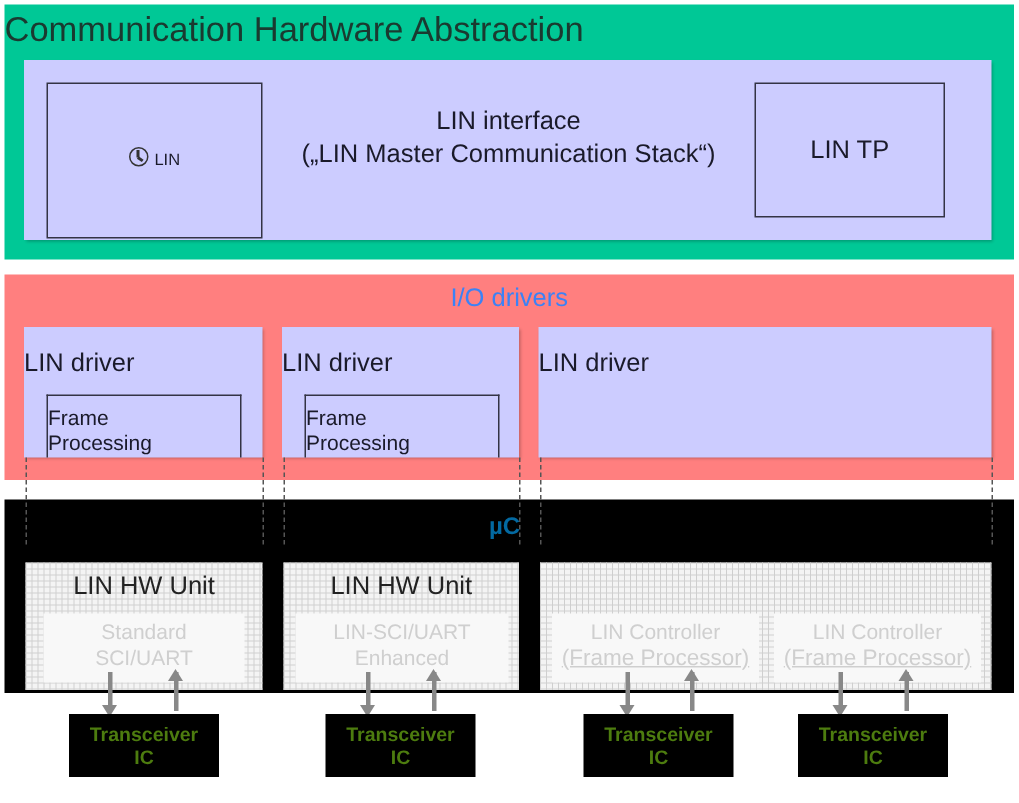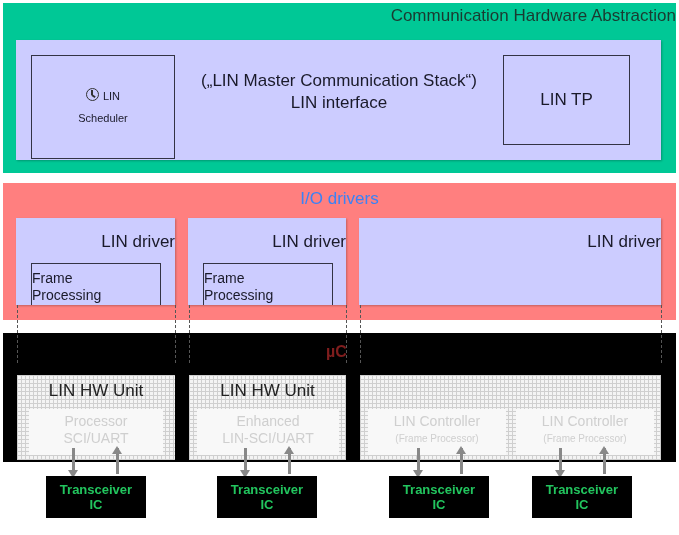--- a/index.html
+++ b/index.html
@@ -3,88 +3,87 @@
 <meta charset="utf-8">
 <style>
   html, body { margin:0; padding:0; background:#ffffff; }
   body { width:679px; height:535px; position:relative; overflow:hidden;
          font-family:"Liberation Sans", sans-serif; color:#1a1a2a; }
   .abs { position:absolute; box-sizing:border-box; }
   .center { display:flex; flex-direction:column; align-items:center; justify-content:center; text-align:center; }
 
   
   #cha { left:3px; top:3px; width:673px; height:170px; background:#00c896; }
-  #cha-title { left:3px; top:6px; width:673px; font-size:17px; color:#1a3a30; text-align:right; }
+  #cha-title { left:3px; top:6px; width:673px; font-size:23px; color:#1a3a30; text-align:left; }
   #lin-if { left:16px; top:40px; width:645px; height:120px; background:#ccccff; box-shadow:1px 1px 2px rgba(0,0,0,0.25); }
   .inner-box { border:1.5px solid #333344; background:#ccccff; }
   #sched { left:31px; top:55px; width:144px; height:104px; font-size:11px; line-height:22px; }
   #lintp { left:503px; top:55px; width:127px; height:90px; font-size:17px; }
   #lin-if-label { left:175px; top:70px; width:328px; font-size:17px; line-height:22px; }
   .clock { display:inline-block; width:13px; height:13px; border:1.5px solid #333; border-radius:50%; position:relative; vertical-align:-1px; margin-right:4px; box-sizing:border-box; }
   .clock::before { content:""; position:absolute; left:4.5px; top:1px; width:1.5px; height:5px; background:#333; }
   .clock::after { content:""; position:absolute; left:5px; top:5px; width:4px; height:1.5px; background:#333; transform:rotate(35deg); transform-origin:left center; }
 
   
   #io { left:3px; top:183px; width:673px; height:137px; background:#ff7f7f; }
   #io-title { left:3px; top:189px; width:673px; font-size:17px; color:#3b82f6; text-align:center; }
   .drv { background:#ccccff; top:218px; height:87px; box-shadow:1px 1px 2px rgba(0,0,0,0.25); }
   #drv1 { left:16px; width:159px; }
   #drv2 { left:188px; width:158px; }
   #drv3 { left:359px; width:302px; }
-  .drv-label { position:absolute; left:0; right:0; top:14px; text-align:right; font-size:17px; }
+  .drv-label { position:absolute; left:0; right:0; top:14px; text-align:left; font-size:17px; }
   .fp { position:absolute; top:45px; height:42px; border:1.5px solid #333344; border-bottom:none; font-size:14px; line-height:17px; text-align:left; padding-top:6px; box-sizing:border-box; overflow:hidden; }
   #drv1 .fp { left:15px; width:130px; }
   #drv2 .fp { left:15px; width:130px; }
 
   
   .dash { position:absolute; width:0; border-left:1px dashed #555; top:305px; height:58px; }
 
   
   #uc { left:3px; top:333px; width:673px; height:129px; background:#000; }
-  #uc-label { left:326px; top:343px; font-size:16px; font-weight:bold; color:#7f1d1d; }
+  #uc-label { left:326px; top:343px; font-size:16px; font-weight:bold; color:#0369a1; }
   .hw { top:375px; height:85px;
         background-color:#f4f4f4;
         background-image:linear-gradient(#cfcfcf 1px, transparent 1px), linear-gradient(90deg, #cfcfcf 1px, transparent 1px);
         background-size:4px 4px; }
   #hw1 { left:17px; width:158px; }
   #hw2 { left:189px; width:157px; }
   #hw3 { left:360px; width:301px; }
   .hw-label { position:absolute; left:0; right:0; top:6px; text-align:center; font-size:17px; color:#222; }
   .hw-sub { position:absolute; top:34px; height:46px; background:#f8f8f8; color:#cfcfcf; font-size:14px; line-height:17px; text-align:center; padding-top:4px; box-sizing:border-box; }
   #hw1 .hw-sub { left:12px; width:134px; }
   #hw2 .hw-sub { left:8px; width:142px; }
   #hw3 .hw-sub.a { left:8px; width:138px; }
   #hw3 .hw-sub.b { left:156px; width:138px; }
-  .hw-sub .small { font-size:10px; }
+  .hw-sub .small { font-size:15px;text-decoration:underline; }
 
   
   .arrow { position:absolute; width:3px; background:#888; top:448px; height:26px; }
   .arrow.down::after { content:""; position:absolute; left:-4px; bottom:-4px; border-left:5.5px solid transparent; border-right:5.5px solid transparent; border-top:8px solid #888; }
   .arrow.up::after { content:""; position:absolute; left:-4px; top:-2px; border-left:5.5px solid transparent; border-right:5.5px solid transparent; border-bottom:8px solid #888; }
 
   
-  .trx { top:476px; width:100px; height:42px; background:#000; color:#22c55e; font-weight:bold; font-size:13px; line-height:15px;align-items:center; }
+  .trx { top:476px; width:100px; height:42px; background:#000; color:#4d7c0f; font-weight:bold; font-size:13px; line-height:15px;align-items:center; }
   #trx1 { left:46px; }
   #trx2 { left:217px; }
   #trx3 { left:389px; }
   #trx4 { left:532px; }
 </style>
 </head>
 <body>
 
 <div id="cha" class="abs"></div>
 <div id="cha-title" class="abs">Communication Hardware Abstraction</div>
 <div id="lin-if" class="abs"></div>
 <div id="sched" class="abs inner-box center">
   <div><span class="clock"></span><span>LIN</span></div>
-  <div>Scheduler</div>
 </div>
 <div id="lin-if-label" class="abs center">
+  <div>LIN interface</div>
   <div>(„LIN Master Communication Stack“)</div>
-  <div>LIN interface</div>
 </div>
 <div id="lintp" class="abs inner-box center">
   <span>LIN TP</span>
 </div>
 
 <div id="io" class="abs"></div>
 <div id="io-title" class="abs">I/O drivers</div>
 
 <div id="drv1" class="abs drv">
   <div class="drv-label">LIN driver</div>
@@ -110,29 +109,29 @@
 <div class="dash" style="left:17px;"></div>
 <div class="dash" style="left:175px;"></div>
 <div class="dash" style="left:189px;"></div>
 <div class="dash" style="left:346px;"></div>
 <div class="dash" style="left:360px;"></div>
 <div class="dash" style="left:661px;"></div>
 
 <div id="hw1" class="abs hw">
   <div class="hw-label">LIN HW Unit</div>
   <div class="hw-sub">
-    <div>Processor</div>
+    <div>Standard</div>
     <div>SCI/UART</div>
   </div>
 </div>
 <div id="hw2" class="abs hw">
   <div class="hw-label">LIN HW Unit</div>
   <div class="hw-sub">
+    <div>LIN-SCI/UART</div>
     <div>Enhanced</div>
-    <div>LIN-SCI/UART</div>
   </div>
 </div>
 <div id="hw3" class="abs hw">
   <div class="hw-sub a">
     <div>LIN Controller</div>
     <div class="small">(Frame Processor)</div>
   </div>
   <div class="hw-sub b">
     <div>LIN Controller</div>
     <div class="small">(Frame Processor)</div>

